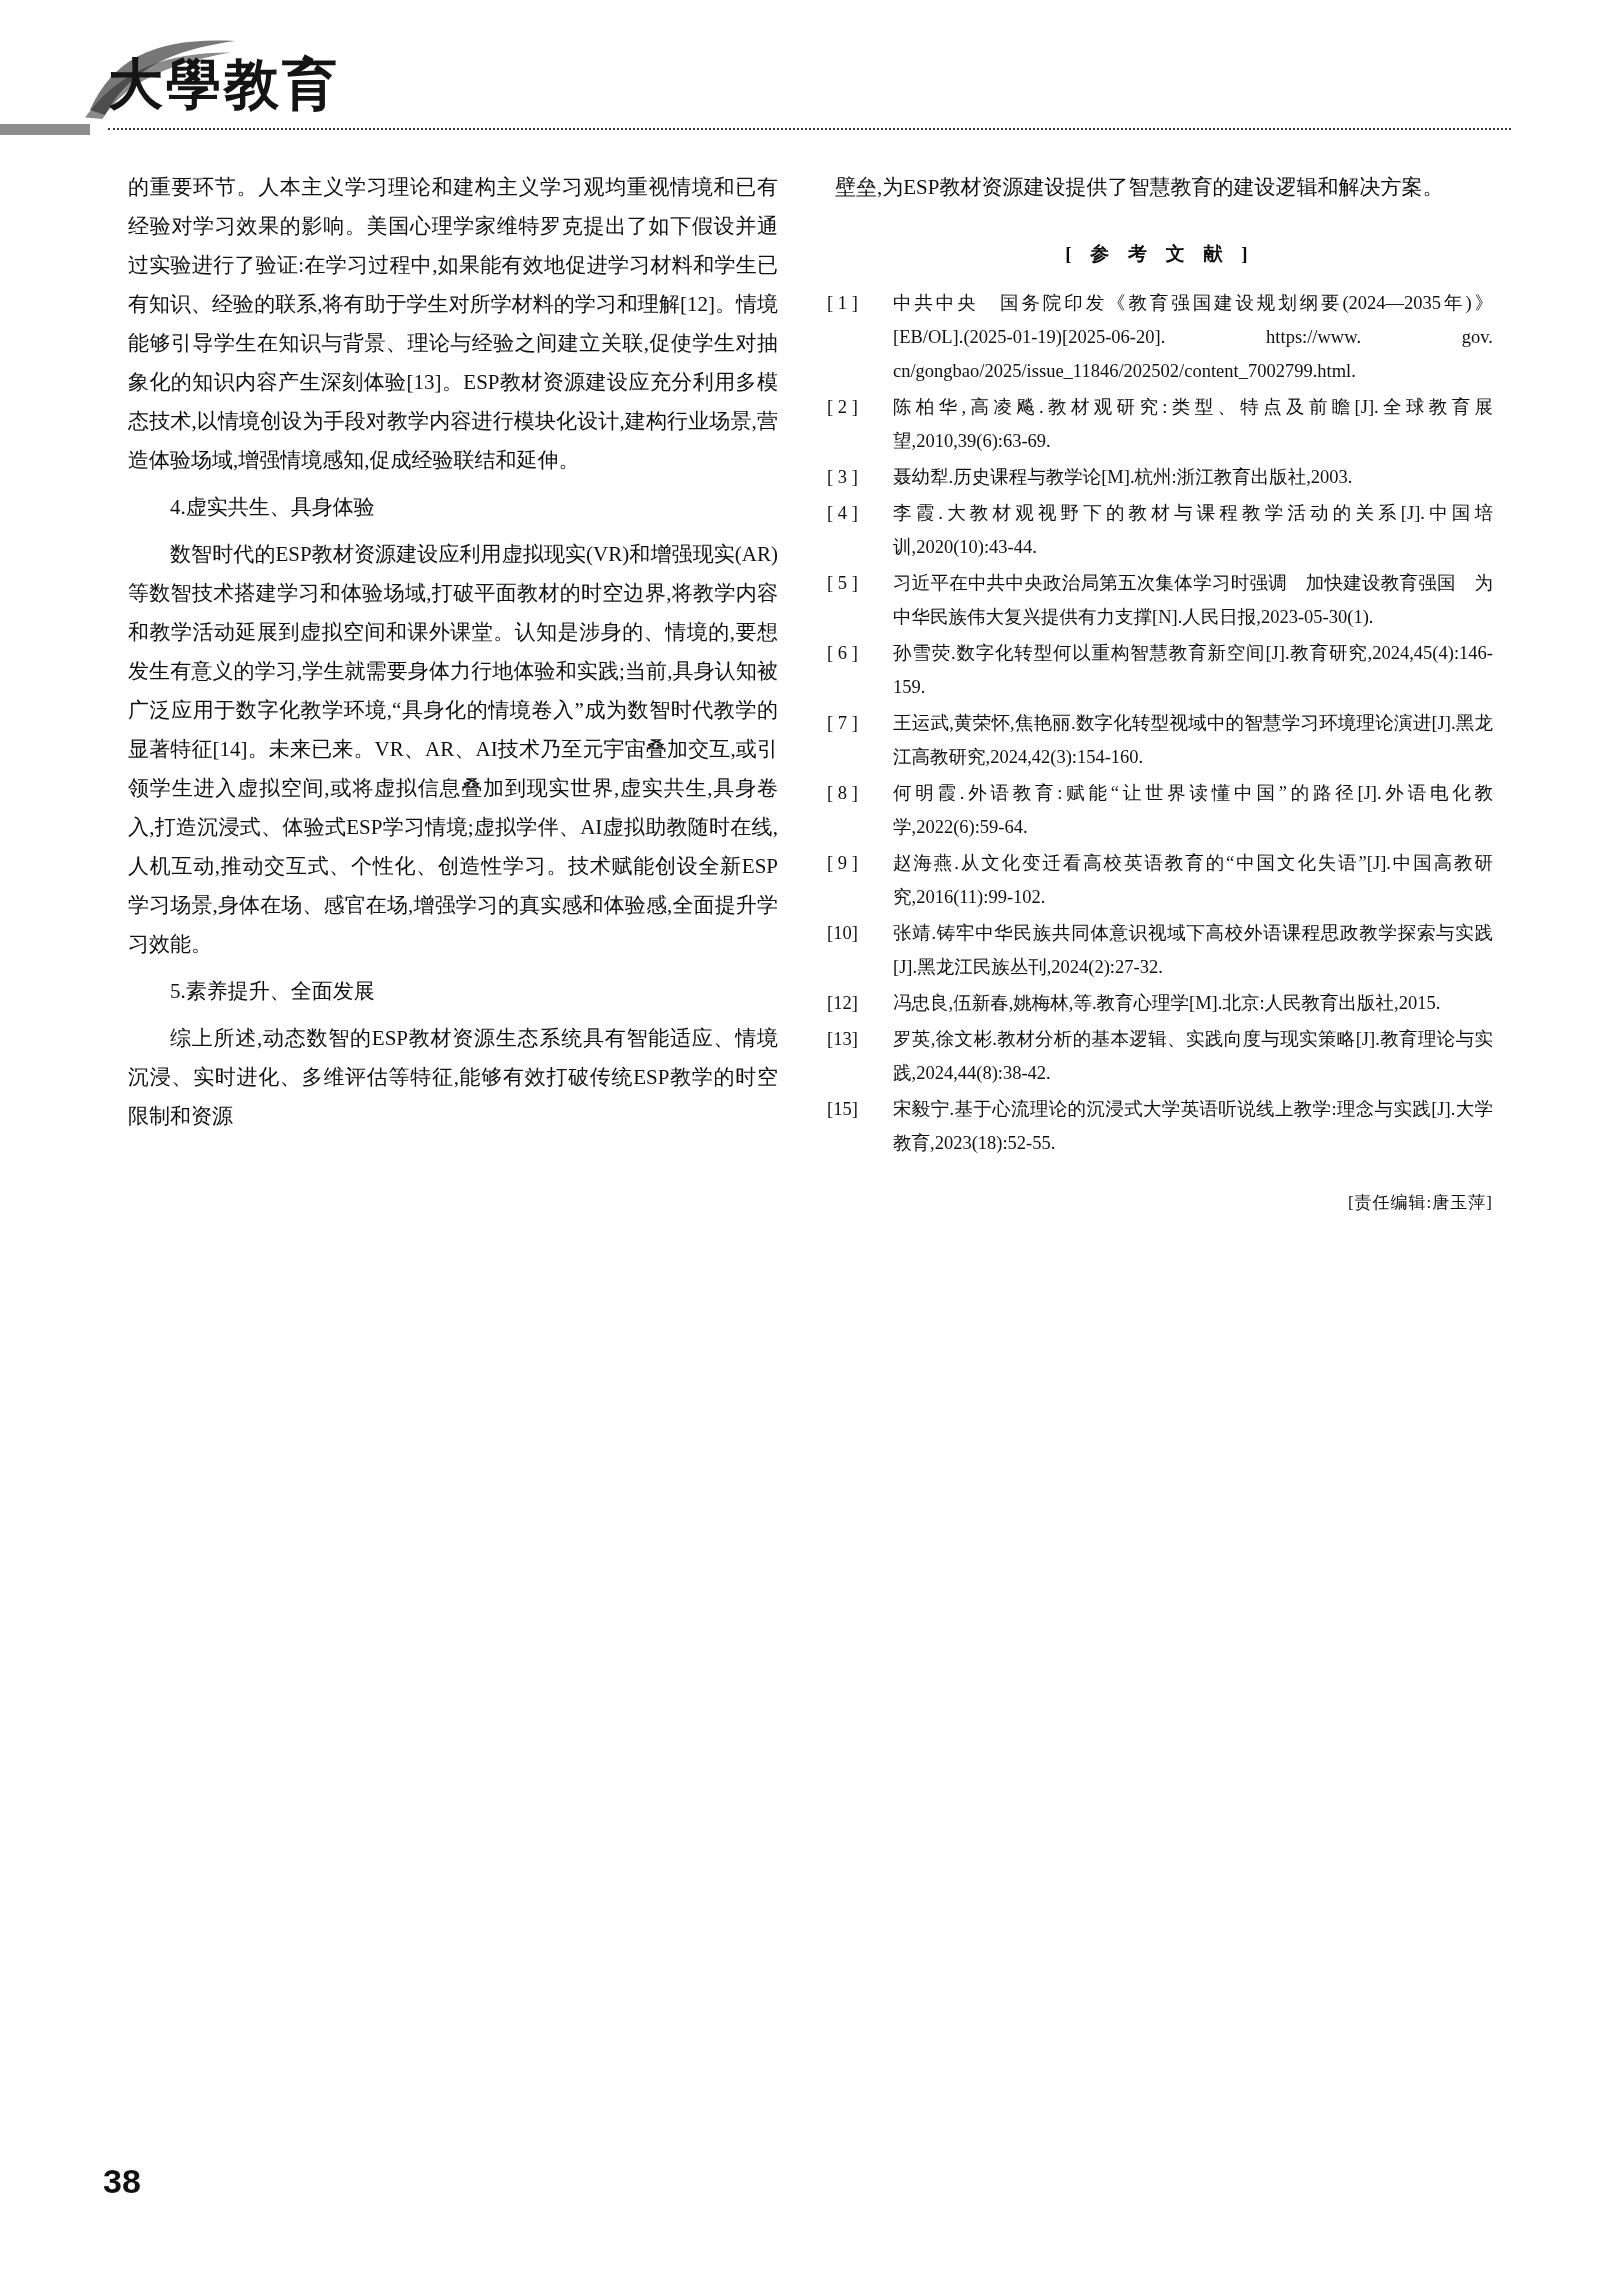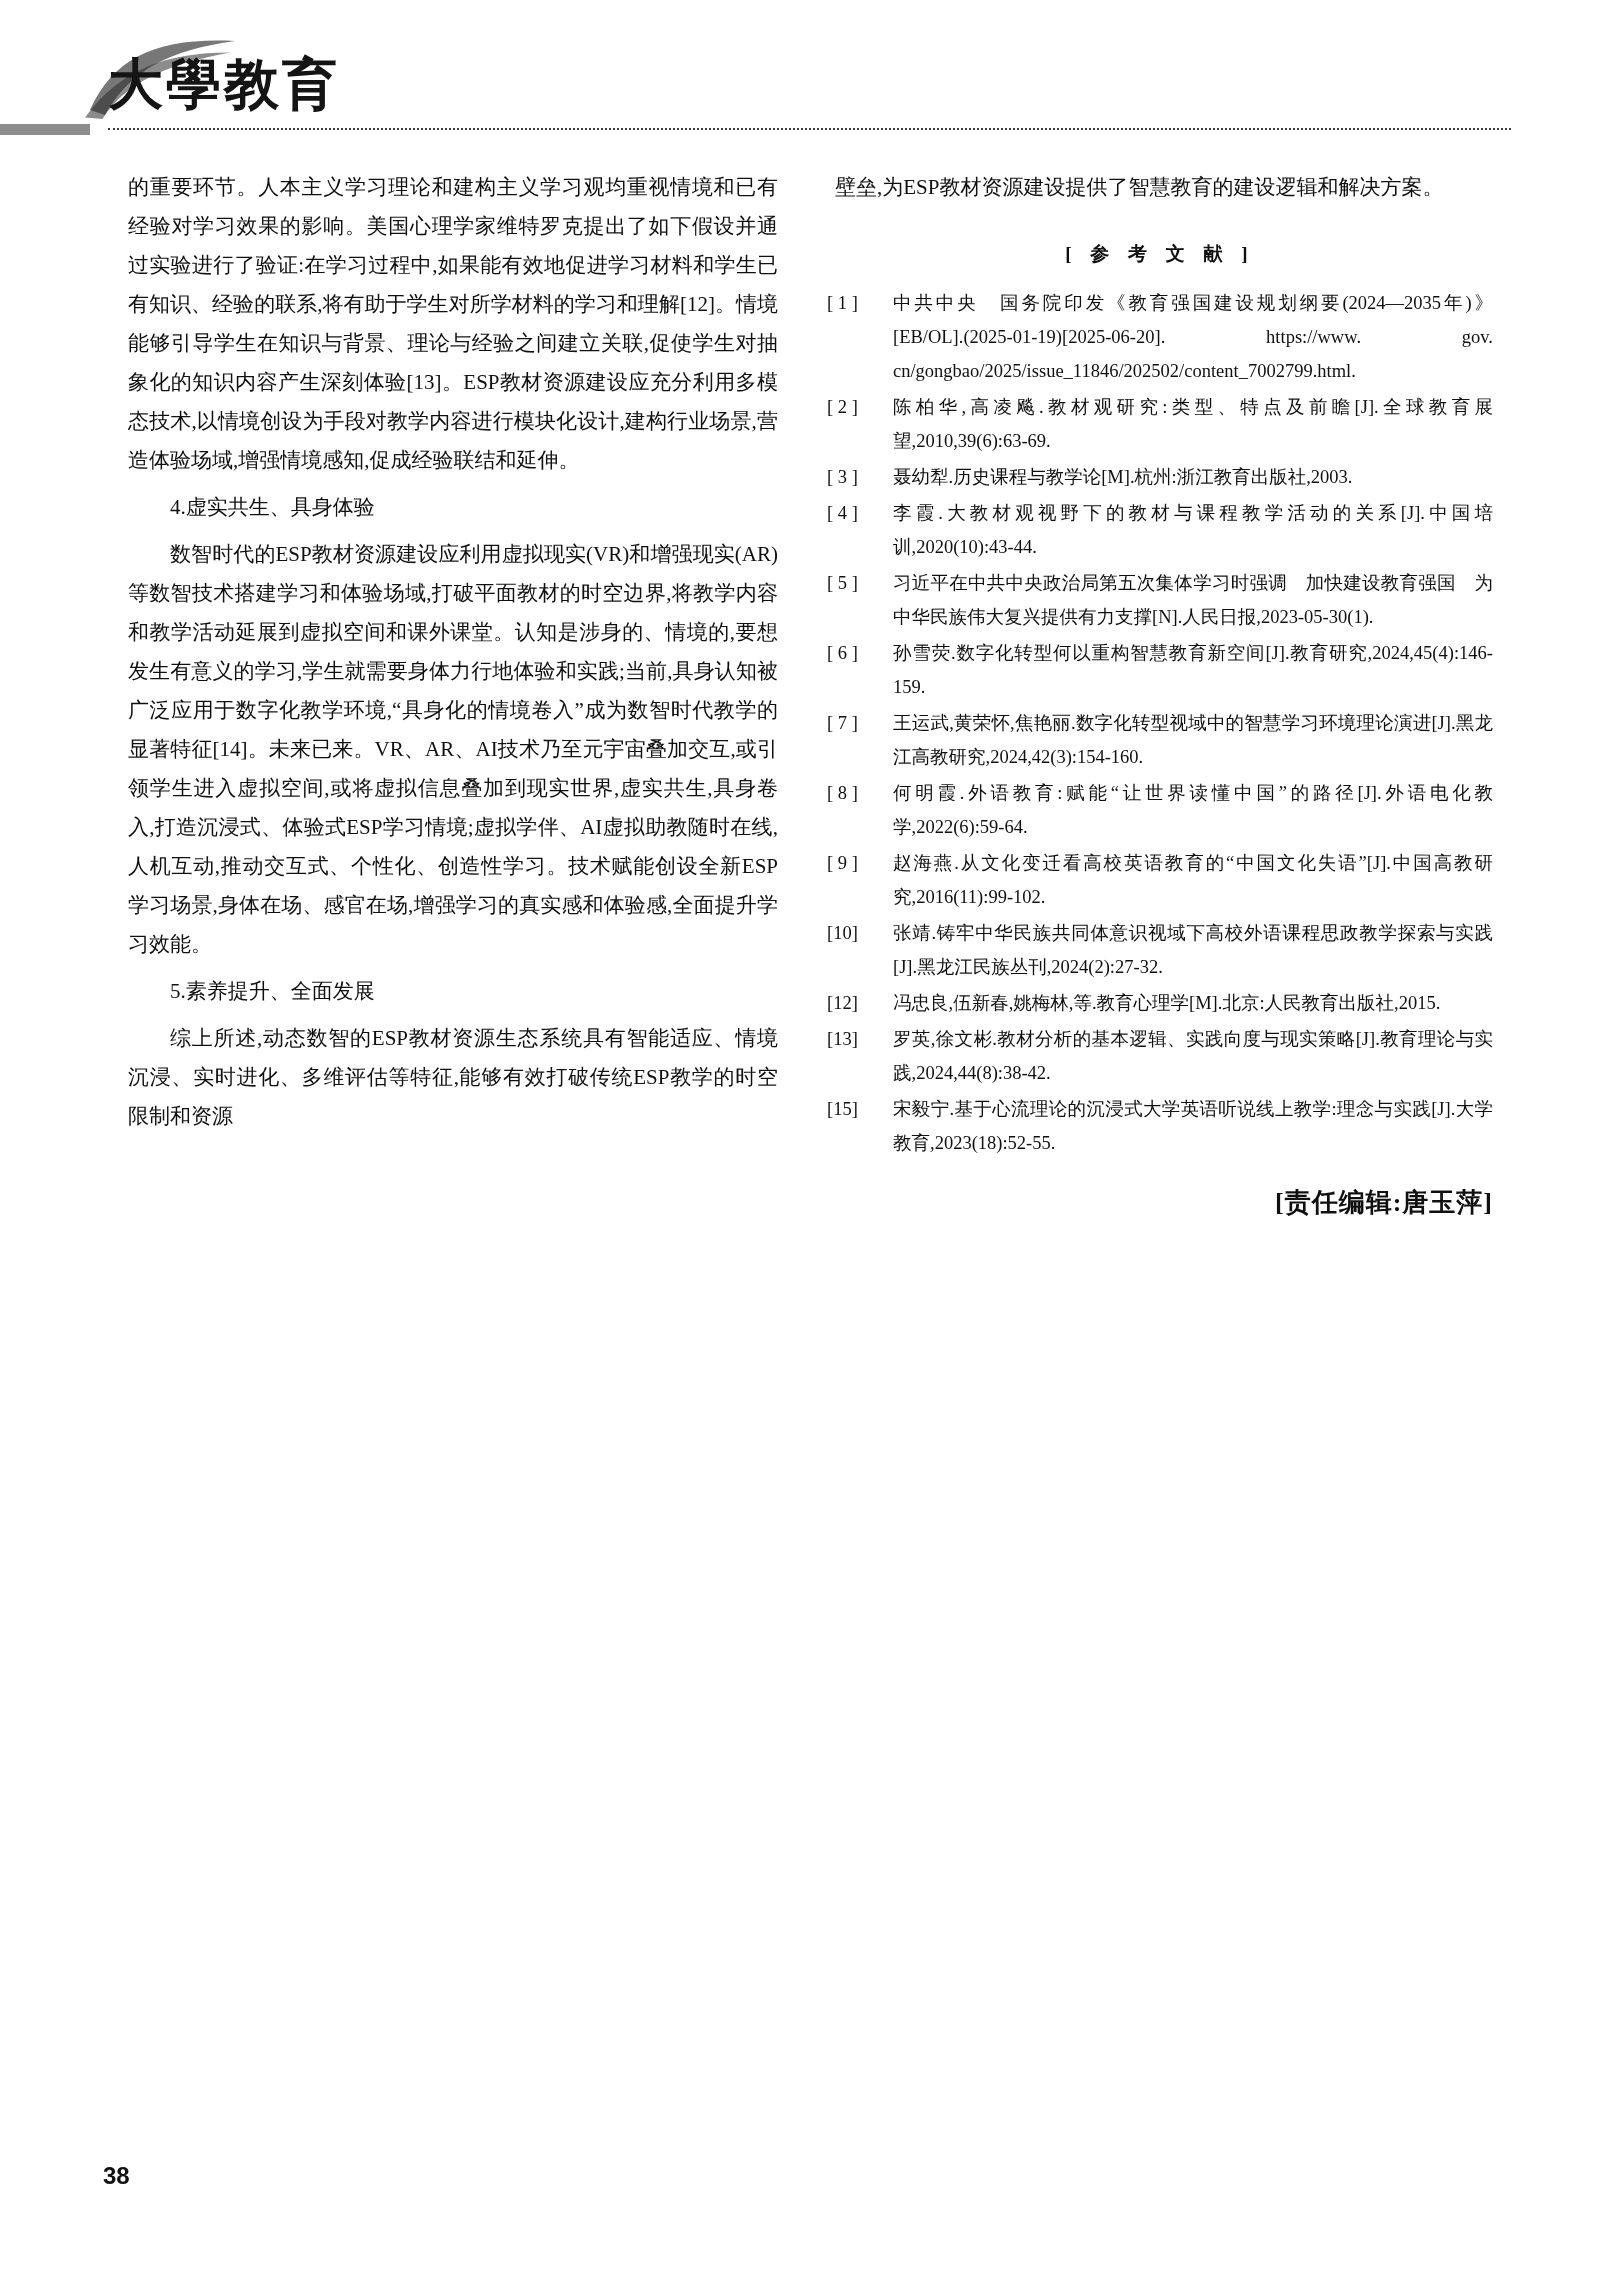--- a/index.html
+++ b/index.html
@@ -108,34 +108,34 @@
   .ref-text {
     flex: 1 1 auto;
     text-align: justify;
     text-justify: inter-ideograph;
     word-break: break-word;
   }
 
   
   .editor-note {
     text-align: right;
-    font-size: 26px;
-    font-weight: bold;
+    font-size: 17px;
+    font-weight: normal;
     margin-top: 23px;
     letter-spacing: 1px;
   }
 
   
   .page-number {
     position: absolute;
     left: 103px;
     top: 2162px;
     font-family: "Liberation Sans", sans-serif;
     font-weight: bold;
-    font-size: 24px;
+    font-size: 34px;
     color: #111;
   }
 </style>
 </head>
 <body>
 
 <div class="page-header">
   <div class="header-swoosh">
     <svg width="160" height="85" viewBox="0 0 320 170">
       <path d="M10,150 C60,40 150,5 300,12 C170,30 90,70 40,160 Z" fill="#4a4a4a" opacity="0.75"></path>

